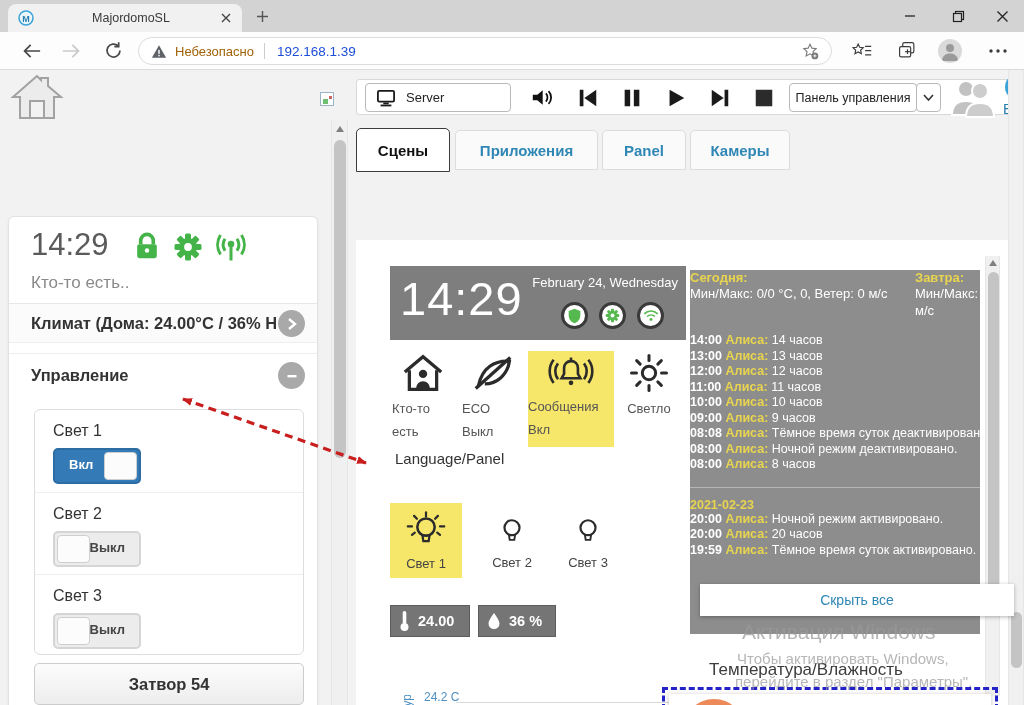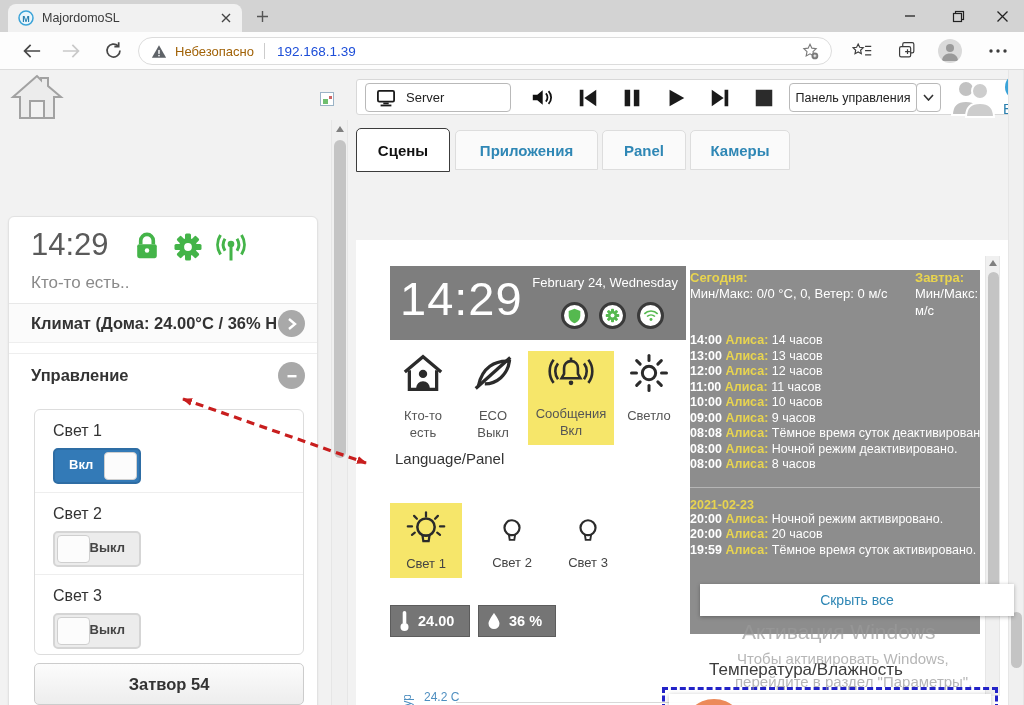--- a/index.html
+++ b/index.html
@@ -3,21 +3,21 @@
 <meta charset="utf-8">
 <style>
   html,body{margin:0;padding:0;background:#666;}
   *{box-sizing:border-box;font-family:"Liberation Sans",sans-serif;}
   .screen{position:relative;width:1024px;height:705px;background:#f2f2f2;overflow:hidden;margin:0 auto;}
   .abs{position:absolute;}
 
   
   .titlebar{position:absolute;left:0;top:0;width:1024px;height:32px;background:#d3d3d3;}
   .btab{position:absolute;left:8px;top:4px;width:234px;height:28px;background:#f1f1f1;border-radius:8px 8px 0 0;display:flex;align-items:center;padding:0 10px;}
-  .btab-title{font-size:12.5px;color:#3a3a3a;flex:1;margin-left:8px;white-space:nowrap;overflow:hidden;}
+  .btab-title{font-size:12.5px;color:#3a3a3a;flex:1;margin-left:8px;white-space:nowrap;overflow:hidden;text-align:center;}
   .winbtn{position:absolute;top:0;width:44px;height:32px;display:flex;align-items:center;justify-content:center;color:#222;}
   .navbar{position:absolute;left:0;top:32px;width:1024px;height:38px;background:#fdfdfd;border-bottom:1px solid #dcdcdc;}
   .addrbar{position:absolute;left:138px;top:5px;width:694px;height:28px;background:#fff;border:1px solid #dcdcdc;border-radius:14px;display:flex;align-items:center;padding:0 12px;}
   .addr-sec{font-size:13px;color:#a16207;margin:0 10px 0 8px;}
   .addr-div{width:1px;height:16px;background:#ccc;margin-right:12px;}
   .addr-url{font-size:13.5px;color:#1d4ed8;}
   .avatar{position:absolute;left:938px;top:7px;width:24px;height:24px;border-radius:50%;background:#dadada;overflow:hidden;}
 
   
   .page{position:absolute;left:0;top:70px;width:1024px;height:635px;background:#f2f2f2;}
@@ -47,21 +47,21 @@
   .toggle.off{background:#ececec;border:2px solid #d5d5d5;}
   .knob{position:absolute;top:2px;width:33px;height:28px;background:#fcfcfc;border:1px solid #cfcfcf;border-radius:4px;}
   .tg-txt{position:absolute;top:7px;font-weight:bold;font-size:13px;}
   .big-btn{position:absolute;left:25px;top:446px;width:270px;height:42px;background:linear-gradient(#fcfcfc,#ededed);border:1px solid #ccc;border-radius:5px;text-align:center;line-height:40px;font-weight:bold;font-size:16.5px;color:#333;}
 
   
   .main-panel{position:absolute;left:356px;top:170px;width:652px;height:524px;background:#fff;}
   .clock{position:absolute;left:34px;top:26px;width:296px;height:74px;background:#7e7e7e;color:#fff;}
   .clk-circ{position:absolute;top:36px;width:27px;height:27px;border-radius:50%;background:#fff;border:3px solid #3a3a3a;display:flex;align-items:center;justify-content:center;}
   .modebtn{position:absolute;top:113px;display:flex;flex-direction:column;align-items:center;}
-  .modebtn .lbl{font-size:13px;color:#555;text-align:center;line-height:17px;margin-top:14px;}
+  .modebtn .lbl{font-size:13px;color:#555;line-height:23px;margin-top:4px;}
   .ylw{background:#f6e66a;}
   .bulbbtn{position:absolute;top:263px;display:flex;flex-direction:column;align-items:center;}
   .bulbbtn .lbl{font-size:13px;color:#444;margin-top:3px;}
   .badge{position:absolute;top:365px;height:32px;background:#757575;border:1px solid #5c5c5c;color:#fff;display:flex;align-items:center;font-size:14.5px;font-weight:bold;padding:0 10px 0 8px;}
 
   
   .events{position:absolute;left:334px;top:30px;width:290px;height:364px;background:#8d8d8d;overflow:hidden;color:#fff;}
   .ev-y{color:#e8d44f;font-weight:bold;}
   .ev{font-size:12.5px;line-height:15.5px;white-space:nowrap;overflow:hidden;}
   .ev .t{font-weight:bold;}

